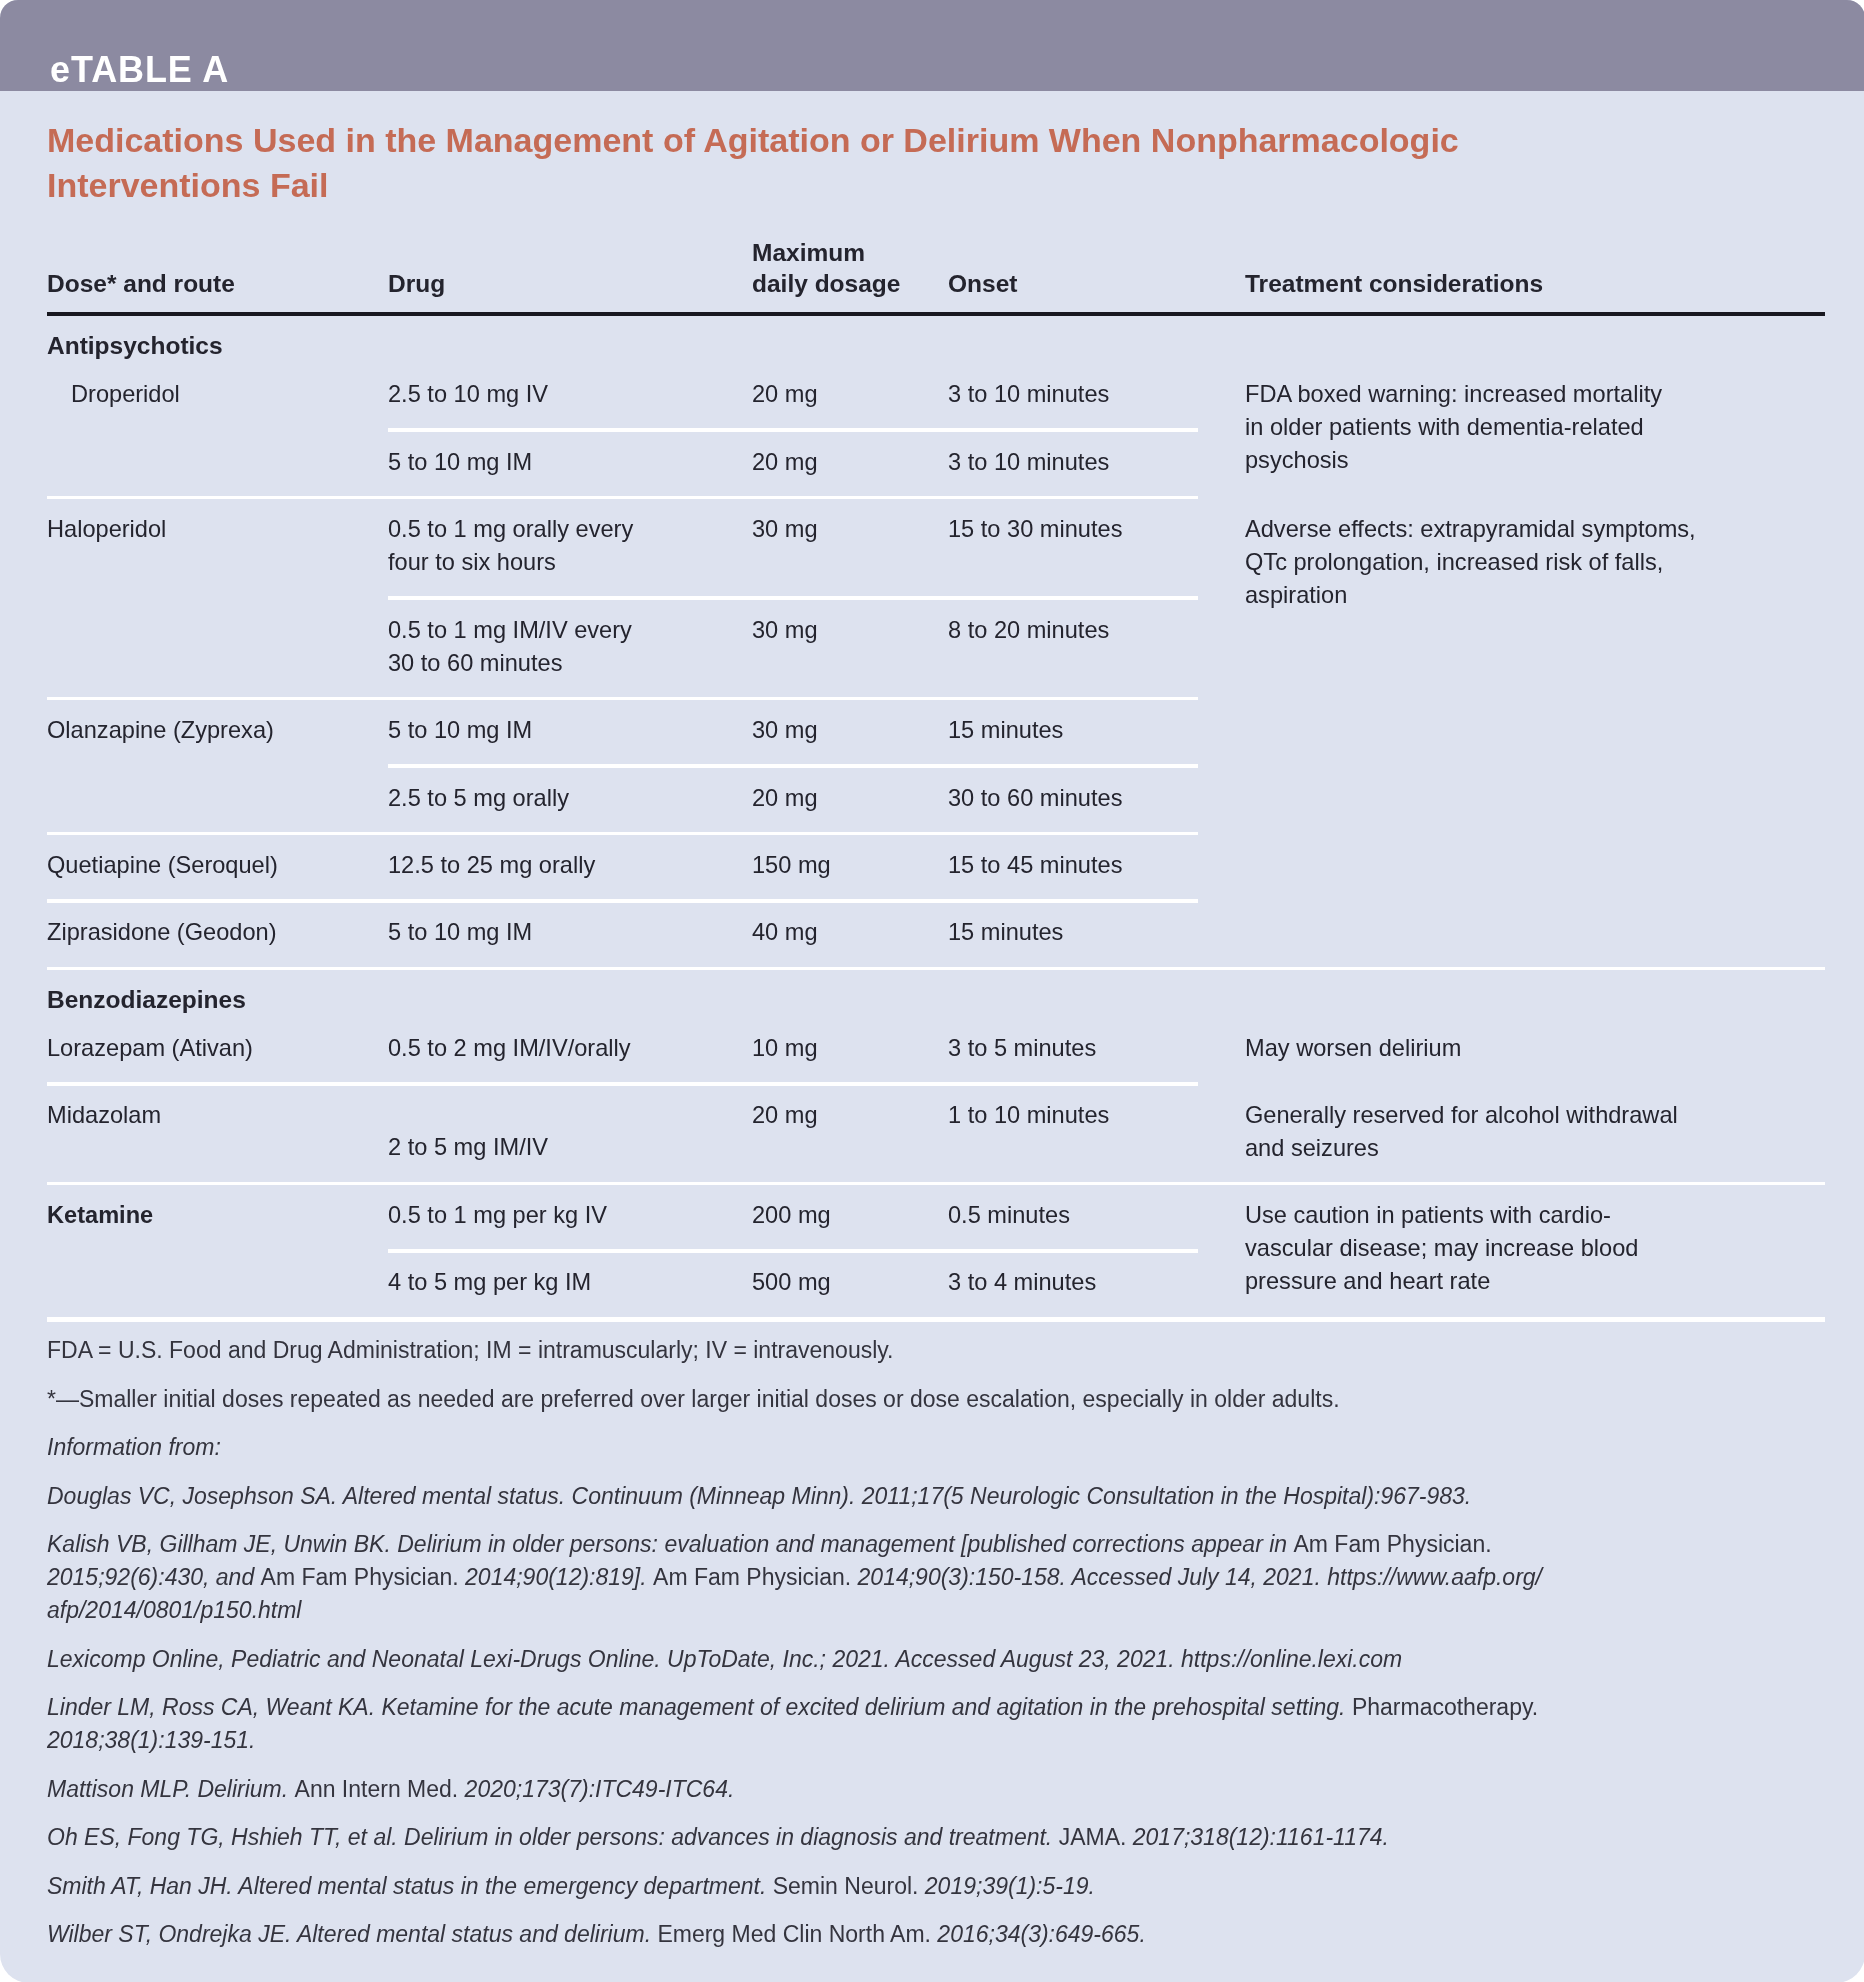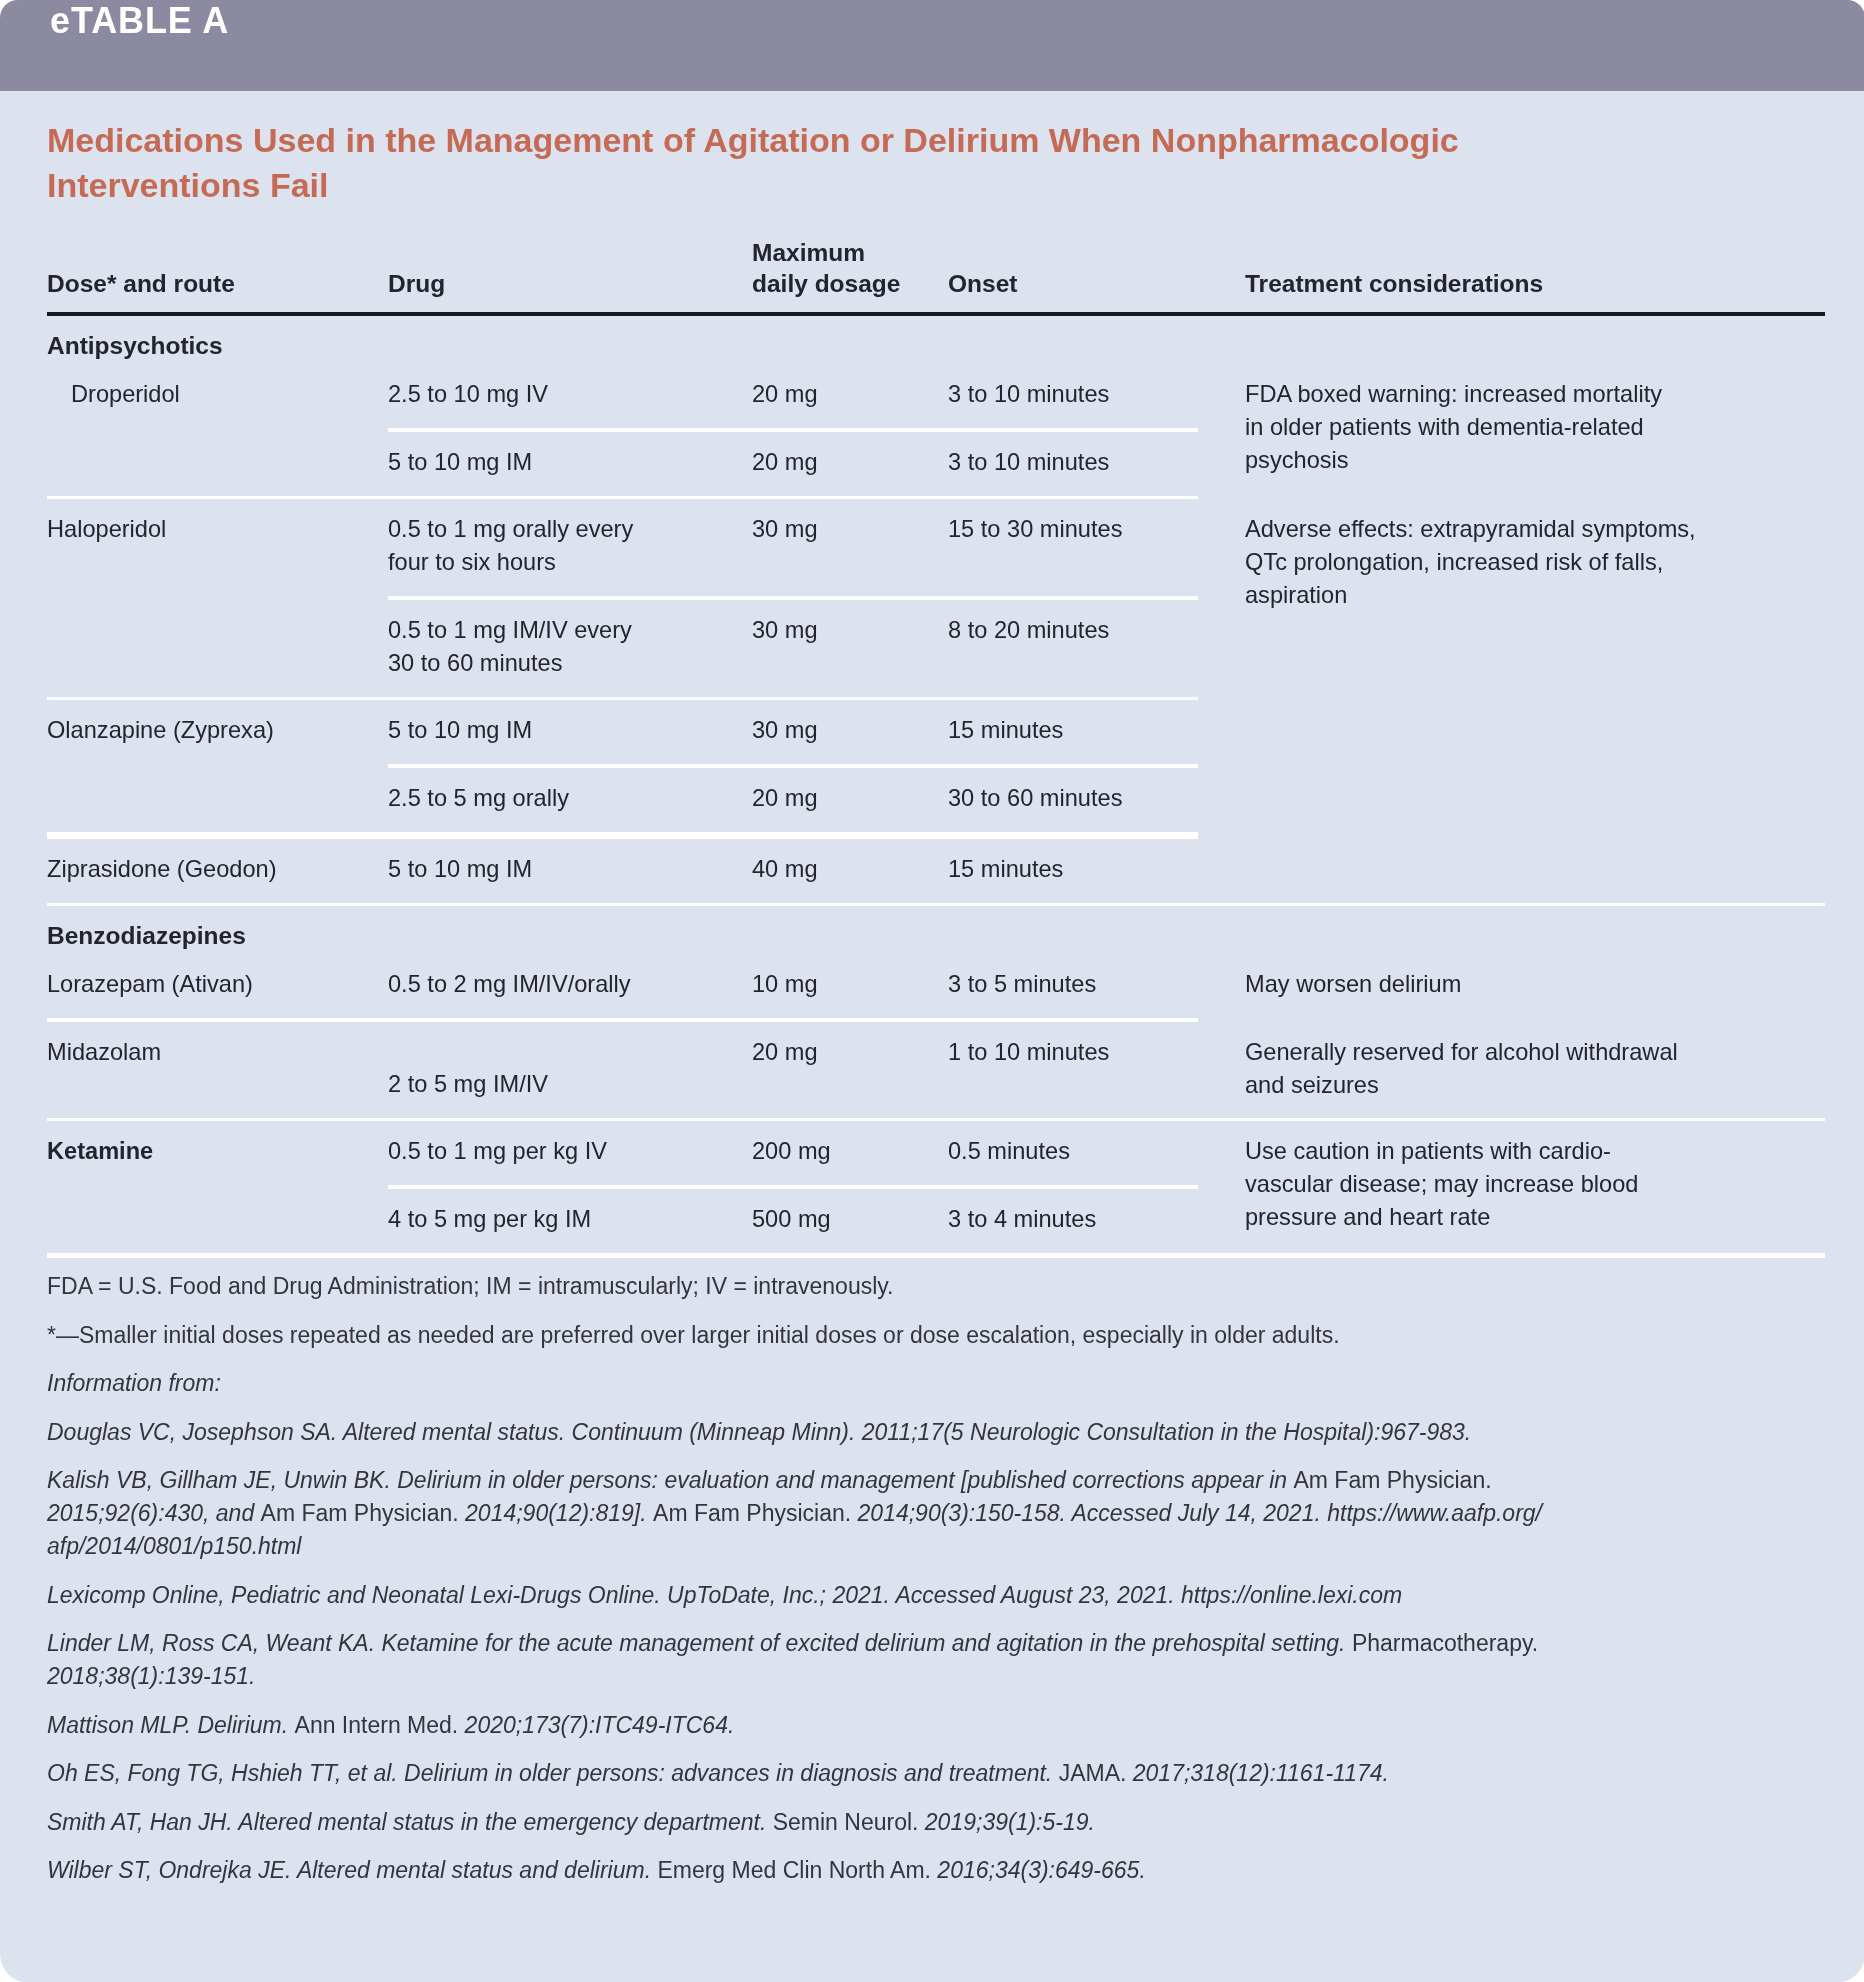--- a/index.html
+++ b/index.html
@@ -1,21 +1,21 @@
 <!DOCTYPE html>
 <html style="font-size:14.5px"><head>
 <meta charset="utf-8">
 <style>
   html,body{margin:0;padding:0;background:#ffffff;}
   .card{
     width:1865px;height:1983px;box-sizing:border-box;
     background:#dde2ef;border-radius:18px 18px 29px 29px;overflow:hidden;
     font-family:"Liberation Sans","DejaVu Sans",sans-serif;color:#24242e;
   }
-  .band{background:#8c8aa1;height:91px;display:flex;align-items:flex-start;padding-left:50px;}
+  .band{background:#8c8aa1;height:91px;display:flex;align-items:flex-end;padding-left:50px;}
   .etable{color:#ffffff;font-size:36px;font-weight:bold;letter-spacing:0.9px;}
   .content{padding:0 40px 27px 47px;}
   .title{
     color:#c56b55;font-size:34px;font-weight:bold;line-height:45px;
     padding:27px 0 7.3px;white-space:pre-line;
   }
   .headers{display:grid;grid-template-columns:341px 364px 196px 250px 1fr;align-items:end;padding-top:22px;}
   .hcell{font-weight:bold;font-size:24.5px;line-height:31px;padding-bottom:12.7px;white-space:pre-line;}
   .hcell.c5{padding-left:47px;}
   .rule{height:4.5px;background:#181820;}
@@ -90,20 +90,26 @@
           <div class="cell drug" style="grid-row: 1 / span 3;">Olanzapine (Zyprexa)</div>
           <div class="cell" style="grid-area: 1 / 2;">5 to 10 mg IM</div>
           <div class="cell" style="grid-area: 1 / 3;">30 mg</div>
           <div class="cell" style="grid-area: 1 / 4;">15 minutes</div>
           <div class="sep-inner" style="grid-row: 2;"></div>
           <div class="cell" style="grid-area: 3 / 2;">2.5 to 5 mg orally</div>
           <div class="cell" style="grid-area: 3 / 3;">20 mg</div>
           <div class="cell" style="grid-area: 3 / 4;">30 to 60 minutes</div>
         </div>
         <div class="sep-drug"></div>
+        <div class="group">
+          <div class="cell drug" style="grid-row: 1 / span 1;">Quetiapine (Seroquel)</div>
+          <div class="cell" style="grid-area: 1 / 2;">12.5 to 25 mg orally</div>
+          <div class="cell" style="grid-area: 1 / 3;">150 mg</div>
+          <div class="cell" style="grid-area: 1 / 4;">15 to 45 minutes</div>
+        </div>
         <div class="sep-drug"></div>
         <div class="group">
           <div class="cell drug" style="grid-row: 1 / span 1;">Ziprasidone (Geodon)</div>
           <div class="cell" style="grid-area: 1 / 2;">5 to 10 mg IM</div>
           <div class="cell" style="grid-area: 1 / 3;">40 mg</div>
           <div class="cell" style="grid-area: 1 / 4;">15 minutes</div>
         </div>
         <div class="sep-full"></div>
         <div class="section-label">Benzodiazepines</div>
         <div class="group">

